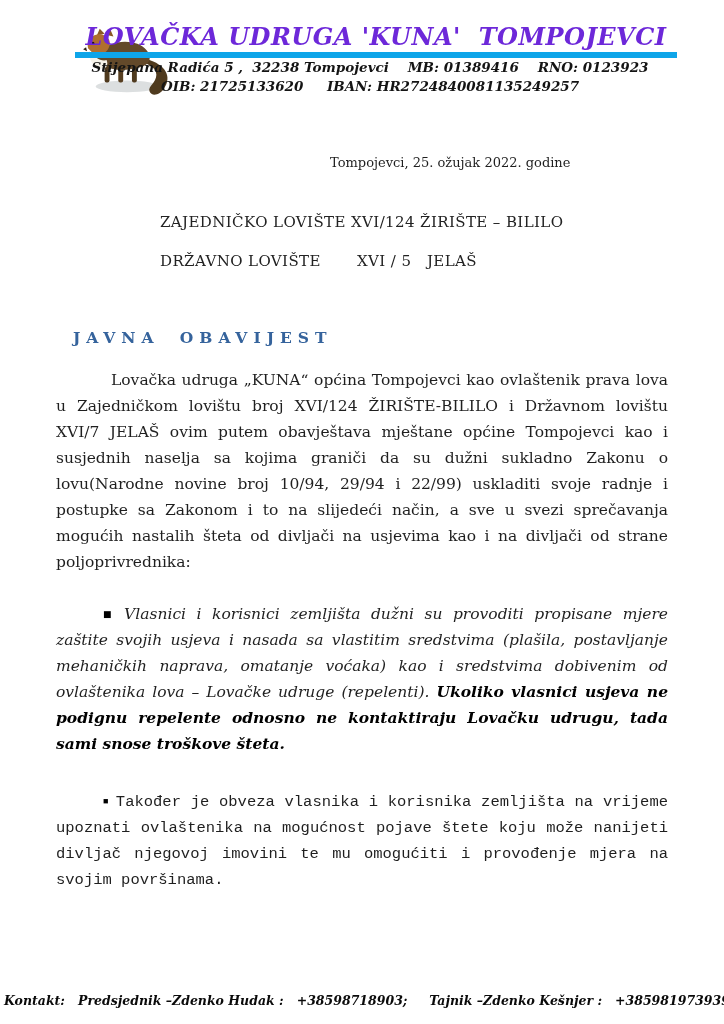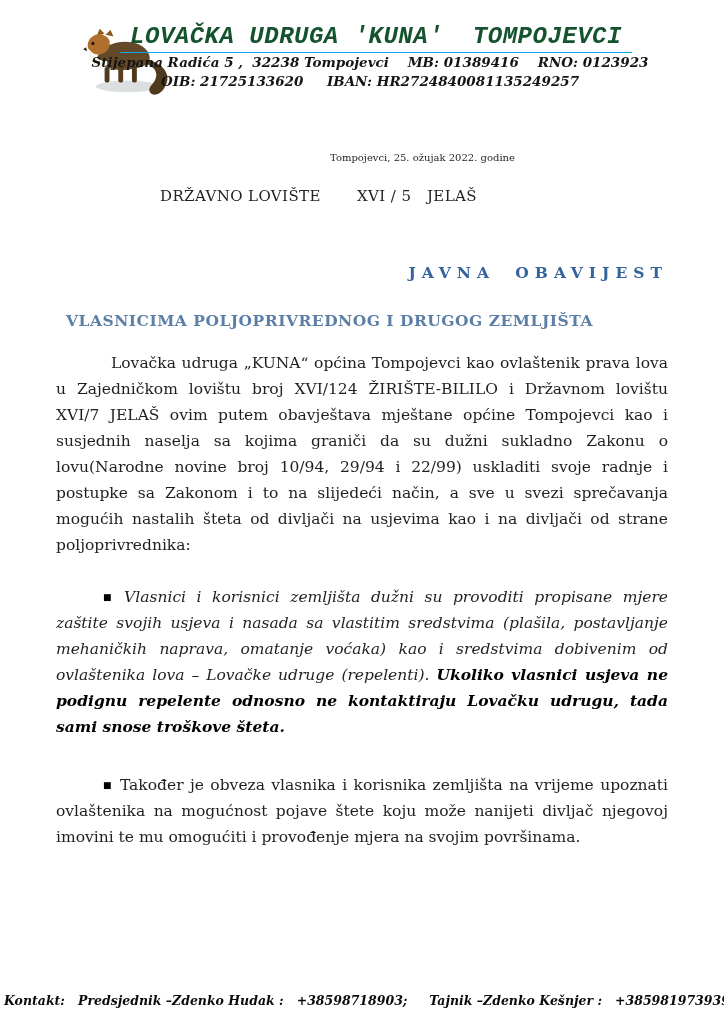--- a/index.html
+++ b/index.html
@@ -11,53 +11,52 @@
     color:#1f1f1f;
   }
   .content { padding:0 56px; }
 
   
   .header { position:relative; padding-top:22px; text-align:center; }
   .logo { position:absolute; left:76px; top:20px; width:108px; height:82px; }
   .org-name {
     display:inline-block; position:relative; left:14px;
     font-size:24px; font-weight:bold; font-style:italic;
-    color:#14532d; letter-spacing:0.5px; line-height:30px;
-    border-bottom:1px solid #0ea5e9; padding:0 10px 0 10px;
+    color:#6d28d9; letter-spacing:0.5px; line-height:30px;
+    border-bottom:6px solid #0ea5e9; padding:0 10px 0 10px;
     white-space:pre;
-    font-family:Liberation Mono, monospace;
   }
   .header-line {
     position:relative; left:8px;
     font-size:13.5px; font-weight:bold; font-style:italic;
     color:#141414; line-height:19px; white-space:pre;
   }
 
   
-  .date-line { margin:57px 0 0 274px; font-size:10px; line-height:19px; }
+  .date-line { margin:57px 0 0 274px; font-size:13px; line-height:19px; }
   .grounds { margin-left:104px; font-size:15px; line-height:19px; letter-spacing:0.4px; white-space:pre; color:#222; }
   .grounds-1 { margin-top:41px; }
   .grounds-2 { margin-top:20px; }
 
   .notice-title {
     margin:57px 0 0 17px; font-size:15.5px; font-weight:bold;
-    color:#35639c; letter-spacing:6px; word-spacing:9px; line-height:20px;text-align:right;
+    color:#35639c; letter-spacing:6px; word-spacing:9px; line-height:20px;
   }
   .notice-subtitle {
     margin:28px 0 0 10px; font-size:15.5px; color:#5d7fa7;
     letter-spacing:0.5px; line-height:20px;
   }
 
   
   .para { font-size:15.5px; line-height:26px; text-align:justify; color:#1f1f1f; }
   .intro { margin-top:19px; text-indent:55px; }
   .bullet { text-indent:47px; }
   .b1 { margin-top:26px;font-style:italic; }
   .b2 { margin-top:12px; }
-  .b3 { margin-top:32px; }
+  .b3 { margin-top:32px;font-family:Liberation Mono, monospace; }
   .bg { font-size:9px; margin-right:7px; vertical-align:2px; color:#000; }
   .bold-run { font-weight:bold; color:#000; }
 
   
   .footer {
     position:absolute; left:4px; right:0; bottom:16px; text-align:center;
     font-size:12.5px; font-weight:bold; font-style:italic;
     color:#0a0a0a; white-space:pre;
   }
 </style>
@@ -83,24 +82,24 @@
     </svg>
     <div class="org-name">LOVAČKA UDRUGA 'KUNA'  TOMPOJEVCI</div>
     <div class="header-line">Stijepana Radića 5 ,  32238 Tompojevci    MB: 01389416    RNO: 0123923</div>
     <div class="header-line">OIB: 21725133620     IBAN: HR2724840081135249257</div>
   </div>
 
   <div class="content">
 
     <p class="date-line">Tompojevci, 25. ožujak 2022. godine</p>
 
+    <p class="grounds grounds-1">ZAJEDNIČKO LOVIŠTE XVI/124 ŽIRIŠTE – BILILO</p>
     <p class="grounds grounds-2">DRŽAVNO LOVIŠTE       XVI / 5   JELAŠ</p>
 
     <h2 class="notice-title">JAVNA OBAVIJEST</h2>
-    <h3 class="notice-subtitle">VLASNICIMA POLJOPRIVREDNOG I DRUGOG ZEMLJIŠTA</h3>
 
     <p class="para intro">Lovačka udruga  „KUNA“ općina Tompojevci kao ovlaštenik prava lova u Zajedničkom lovištu broj XVI/124  ŽIRIŠTE-BILILO i Državnom lovištu XVI/7  JELAŠ ovim putem obavještava mještane općine Tompojevci kao i susjednih naselja sa kojima graniči da su dužni sukladno Zakonu o lovu(Narodne novine broj 10/94, 29/94 i 22/99) uskladiti svoje radnje i postupke sa Zakonom i to na slijedeći način, a sve u svezi sprečavanja mogućih nastalih šteta od divljači na usjevima kao i na divljači od strane poljoprivrednika:</p>
 
     <p class="para bullet b1"><span class="bg">■</span><span>Vlasnici i korisnici zemljišta dužni su provoditi propisane mjere zaštite svojih usjeva i nasada sa vlastitim sredstvima (plašila, postavljanje mehaničkih naprava, omatanje voćaka) kao i sredstvima dobivenim od ovlaštenika lova – Lovačke udruge (repelenti). </span><span class="bold-run">Ukoliko vlasnici usjeva ne podignu repelente odnosno ne kontaktiraju Lovačku udrugu, tada sami snose troškove šteta.</span></p>
 
 
     <p class="para bullet b3"><span class="bg">■</span><span>Također je obveza vlasnika i korisnika zemljišta na vrijeme upoznati ovlaštenika na mogućnost pojave štete koju može nanijeti divljač njegovoj imovini te mu omogućiti i provođenje mjera na svojim površinama.</span></p>
 
   </div>
 

